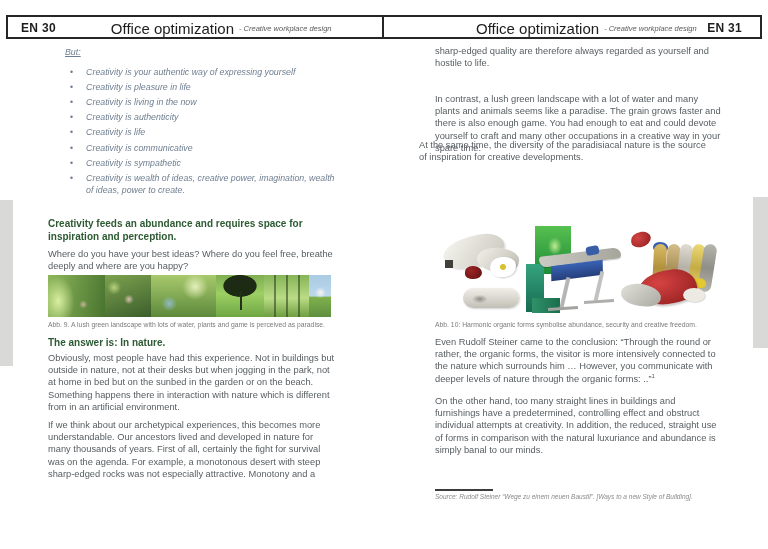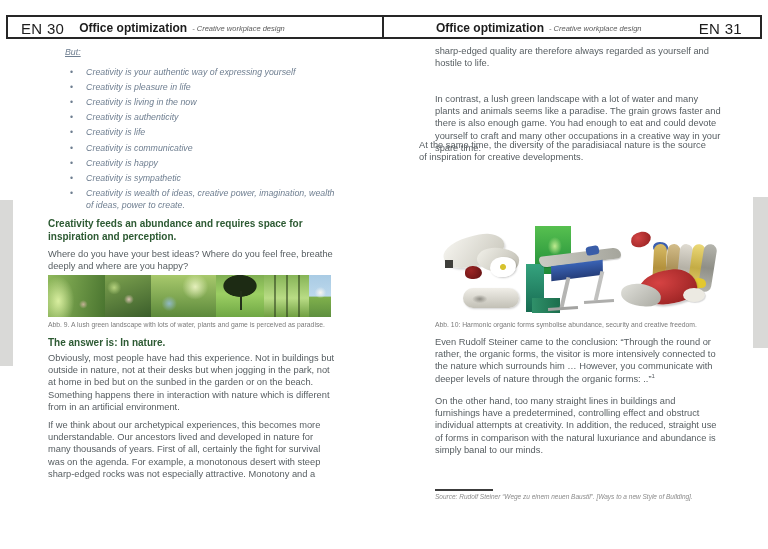--- a/index.html
+++ b/index.html
@@ -4,22 +4,22 @@
 <style>
   html,body{margin:0;padding:0;background:#fff;}
   #spread{
     position:relative;width:768px;height:549px;background:#ffffff;overflow:hidden;
     font-family:"Liberation Sans",sans-serif;color:#565d61;
   }
   
   .hrule{position:absolute;height:2px;background:#262626;}
   .vtick{position:absolute;width:2px;background:#262626;}
   .hdr-text{position:absolute;top:21px;height:14px;display:flex;align-items:center;white-space:nowrap;}
-  .pagenum{font-weight:normal;font-size:15px;color:#1d1d1d;letter-spacing:.3px;}
-  .hdr-title{font-weight:bold;font-size:12px;color:#1d1d1d;margin-right:5px;}
+  .pagenum{font-weight:bold;font-size:12px;color:#1d1d1d;letter-spacing:.3px;}
+  .hdr-title{font-weight:normal;font-size:15px;color:#1d1d1d;margin-right:5px;margin-left:40px;}
   .hdr-sub{font-size:7.5px;color:#5a5a5a;font-style:italic;}
   
   .col{position:absolute;width:287px;}
   .body-p{font-size:9.3px;line-height:12.2px;color:#565d61;}
   .heading{font-size:10px;line-height:12.5px;font-weight:bold;color:#2d5a33;}
   .caption{font-size:6.8px;line-height:8.5px;color:#7b7b7b;}
   .but-line{font-style:italic;font-size:8.8px;color:#6e7e90;}
   .bullets{margin-top:0;}
   .bullet{display:flex;font-style:italic;font-size:8.8px;line-height:12px;color:#6e7e90;padding:1.6px 0;}
   .bullet::before{content:"•";color:#6e7e90;margin-left:22px;margin-right:13px;font-style:normal;}
@@ -145,23 +145,20 @@
       <div class="bullet">
           <span>Creativity is authenticity</span>
         </div>
       <div class="bullet">
           <span>Creativity is life</span>
         </div>
       <div class="bullet">
           <span>Creativity is communicative</span>
         </div>
       <div class="bullet">
-          <span>Creativity is happy</span>
-        </div>
-      <div class="bullet">
           <span>Creativity is sympathetic</span>
         </div>
       <div class="bullet">
           <span>Creativity is wealth of ideas, creative power, imagination, wealth of ideas, power to create.</span>
         </div>
     </div>
   </div>
 
   <div class="col heading" style="left:48px;top:218px;">Creativity feeds an abundance and requires space for inspiration and perception.</div>
   <div class="col body-p" style="left:48px;top:248px;">Where do you have your best ideas? Where do you feel free, breathe deeply and where are you happy?</div>

